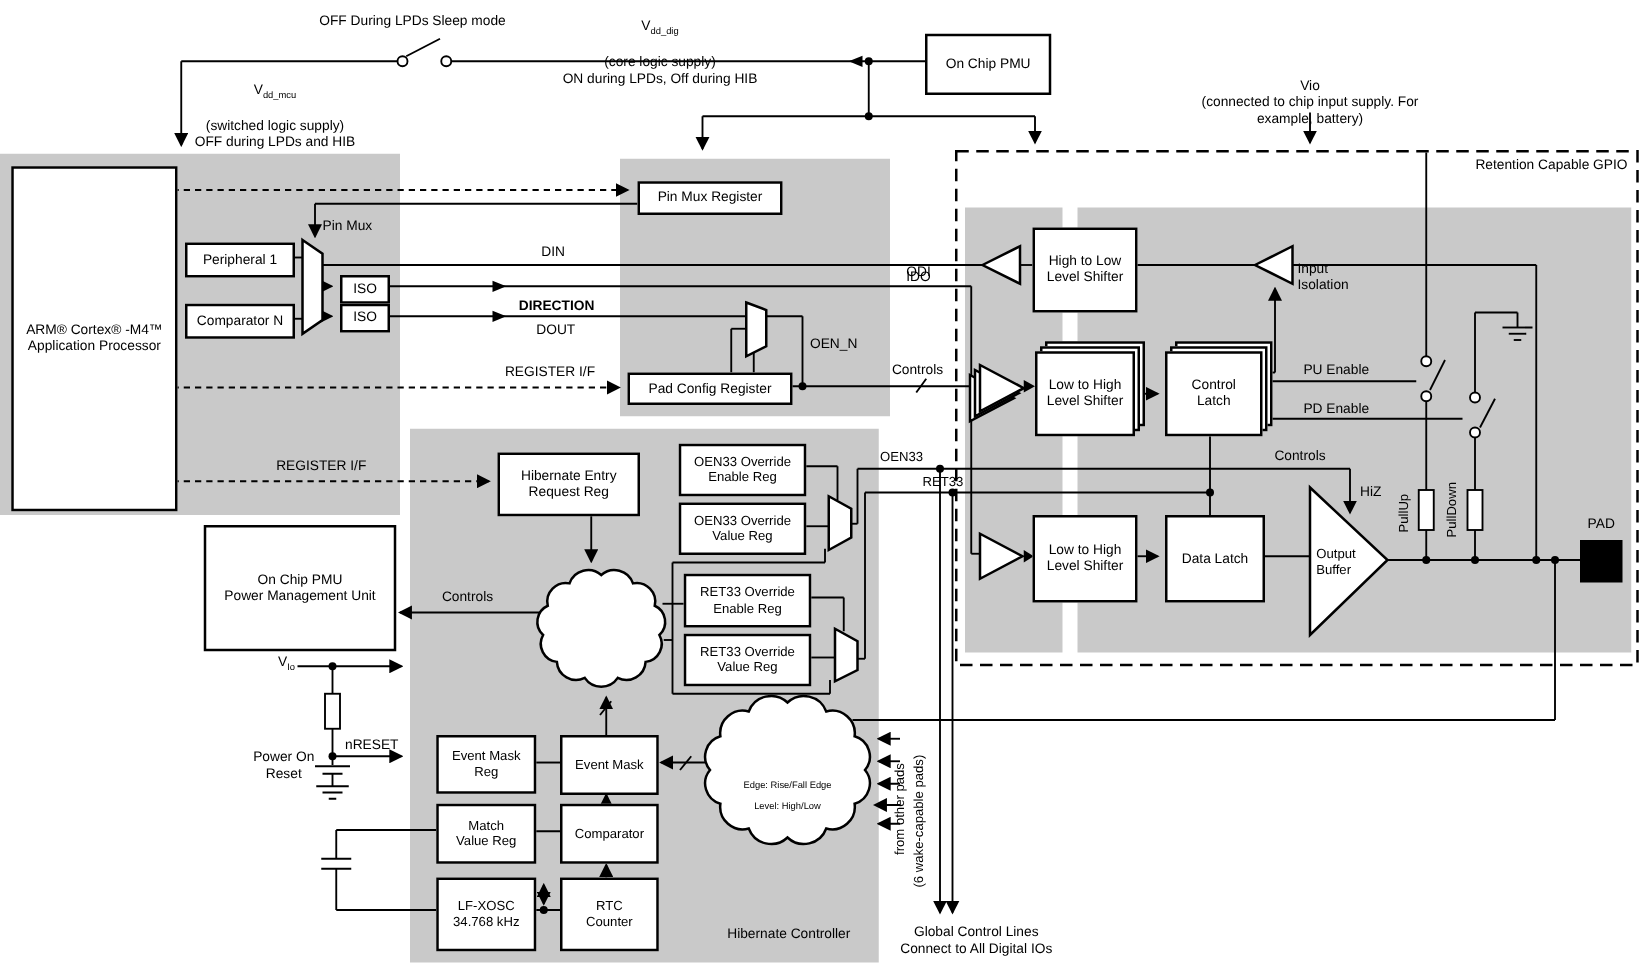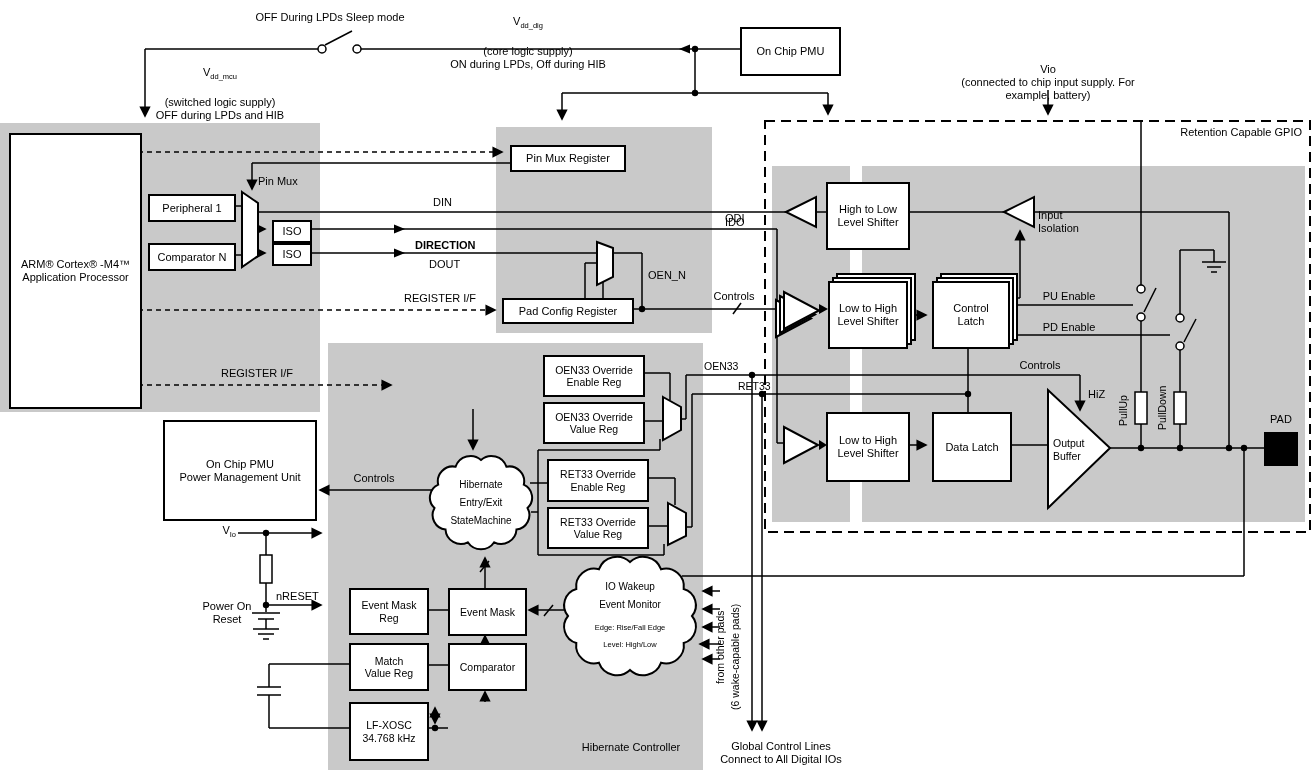--- a/index.html
+++ b/index.html
@@ -234,38 +234,42 @@
   <div class="box" style="left:740px;top:27px;width:97px;height:45px;">On Chip PMU</div>
   <div class="box" style="left:9px;top:133px;width:129px;height:272px;">ARM® Cortex® -M4™
 Application Processor</div>
   <div class="box" style="left:148px;top:194px;width:84px;height:24px;">Peripheral 1</div>
   <div class="box" style="left:148px;top:243px;width:84px;height:24px;">Comparator N</div>
   <div class="box" style="left:272px;top:220px;width:36px;height:19px;">ISO</div>
   <div class="box" style="left:272px;top:243px;width:36px;height:19px;">ISO</div>
   <div class="box" style="left:510px;top:145px;width:112px;height:23px;">Pin Mux Register</div>
   <div class="box" style="left:502px;top:298px;width:128px;height:22px;">Pad Config Register</div>
 
+  <div class="box" style="left:398px;top:362px;width:110px;height:47px;">Hibernate Entry
+Request Reg</div>
   <div class="box small" style="left:543px;top:355px;width:98px;height:38px;">OEN33 Override
 Enable Reg</div>
   <div class="box small" style="left:543px;top:402px;width:98px;height:38px;">OEN33 Override
 Value Reg</div>
   <div class="box small" style="left:547px;top:459px;width:98px;height:39px;">RET33 Override
 Enable Reg</div>
   <div class="box small" style="left:547px;top:507px;width:98px;height:38px;">RET33 Override
 Value Reg</div>
   <div class="box" style="left:163px;top:420px;width:150px;height:97px;">On Chip PMU
 Power Management Unit</div>
   <div class="box small" style="left:349px;top:588px;width:76px;height:43px;">Event Mask
 Reg</div>
   <div class="box small" style="left:448px;top:588px;width:75px;height:44px;">Event Mask</div>
   <div class="box small" style="left:349px;top:643px;width:76px;height:44px;">Match
 Value Reg</div>
   <div class="box small" style="left:448px;top:643px;width:75px;height:44px;">Comparator</div>
   <div class="box small" style="left:349px;top:702px;width:76px;height:55px;">LF-XOSC
 34.768 kHz</div>
+  <div class="box small" style="left:448px;top:702px;width:75px;height:55px;">RTC
+Counter</div>
 
   <div class="box" style="left:826px;top:182px;width:80px;height:64px;">High to Low
 Level Shifter</div>
   <div class="layer" style="left:836px;top:273px;width:76px;height:64px;"></div>
   <div class="layer" style="left:832px;top:277px;width:76px;height:64px;"></div>
   <div class="box" style="left:828px;top:281px;width:76px;height:64px;">Low to High
 Level Shifter</div>
   <div class="layer" style="left:940px;top:273px;width:74px;height:64px;"></div>
   <div class="layer" style="left:936px;top:277px;width:74px;height:64px;"></div>
   <div class="box" style="left:932px;top:281px;width:74px;height:64px;">Control
@@ -313,25 +317,20 @@
 
   <div class="lbl c" style="left:212px;top:367px;width:90px;">REGISTER I/F</div>
   <div class="lbl s" style="left:704px;top:360px;">OEN33</div>
   <div class="lbl s" style="left:706px;top:380px;padding-left:32px;">RET33</div>
   <div class="lbl c" style="left:344px;top:472px;width:60px;">Controls</div>
   <div class="lbl r" style="left:196px;top:524px;width:40px;"><span>V</span><sub>Io</sub></div>
   <div class="lbl" style="left:276px;top:590px;">nRESET</div>
   <div class="lbl c" style="left:196px;top:600px;width:62px;">Power On
 Reset</div>
 
-  <div class="cloudtxt" style="left:431px;top:476px;width:100px;">Hibernate
-Entry/Exit
-StateMachine</div>
-  <div class="cloudtxt" style="left:570px;top:578px;width:120px;">IO Wakeup
-Event Monitor</div>
   <div class="cloudsub" style="left:570px;top:623px;width:120px;">Edge: Rise/Fall Edge</div>
   <div class="cloudsub" style="left:570px;top:640px;width:120px;">Level: High/Low</div>
 
   <div class="lbl c" style="left:566px;top:741px;width:130px;">Hibernate Controller</div>
   <div class="vert" style="left:714px;top:592px;height:92px;">from other pads</div>
   <div class="vert" style="left:729px;top:570px;height:140px;">(6 wake-capable pads)</div>
   <div class="lbl c" style="left:700px;top:740px;width:162px;">Global Control Lines
 Connect to All Digital IOs</div>
 
 </div>

